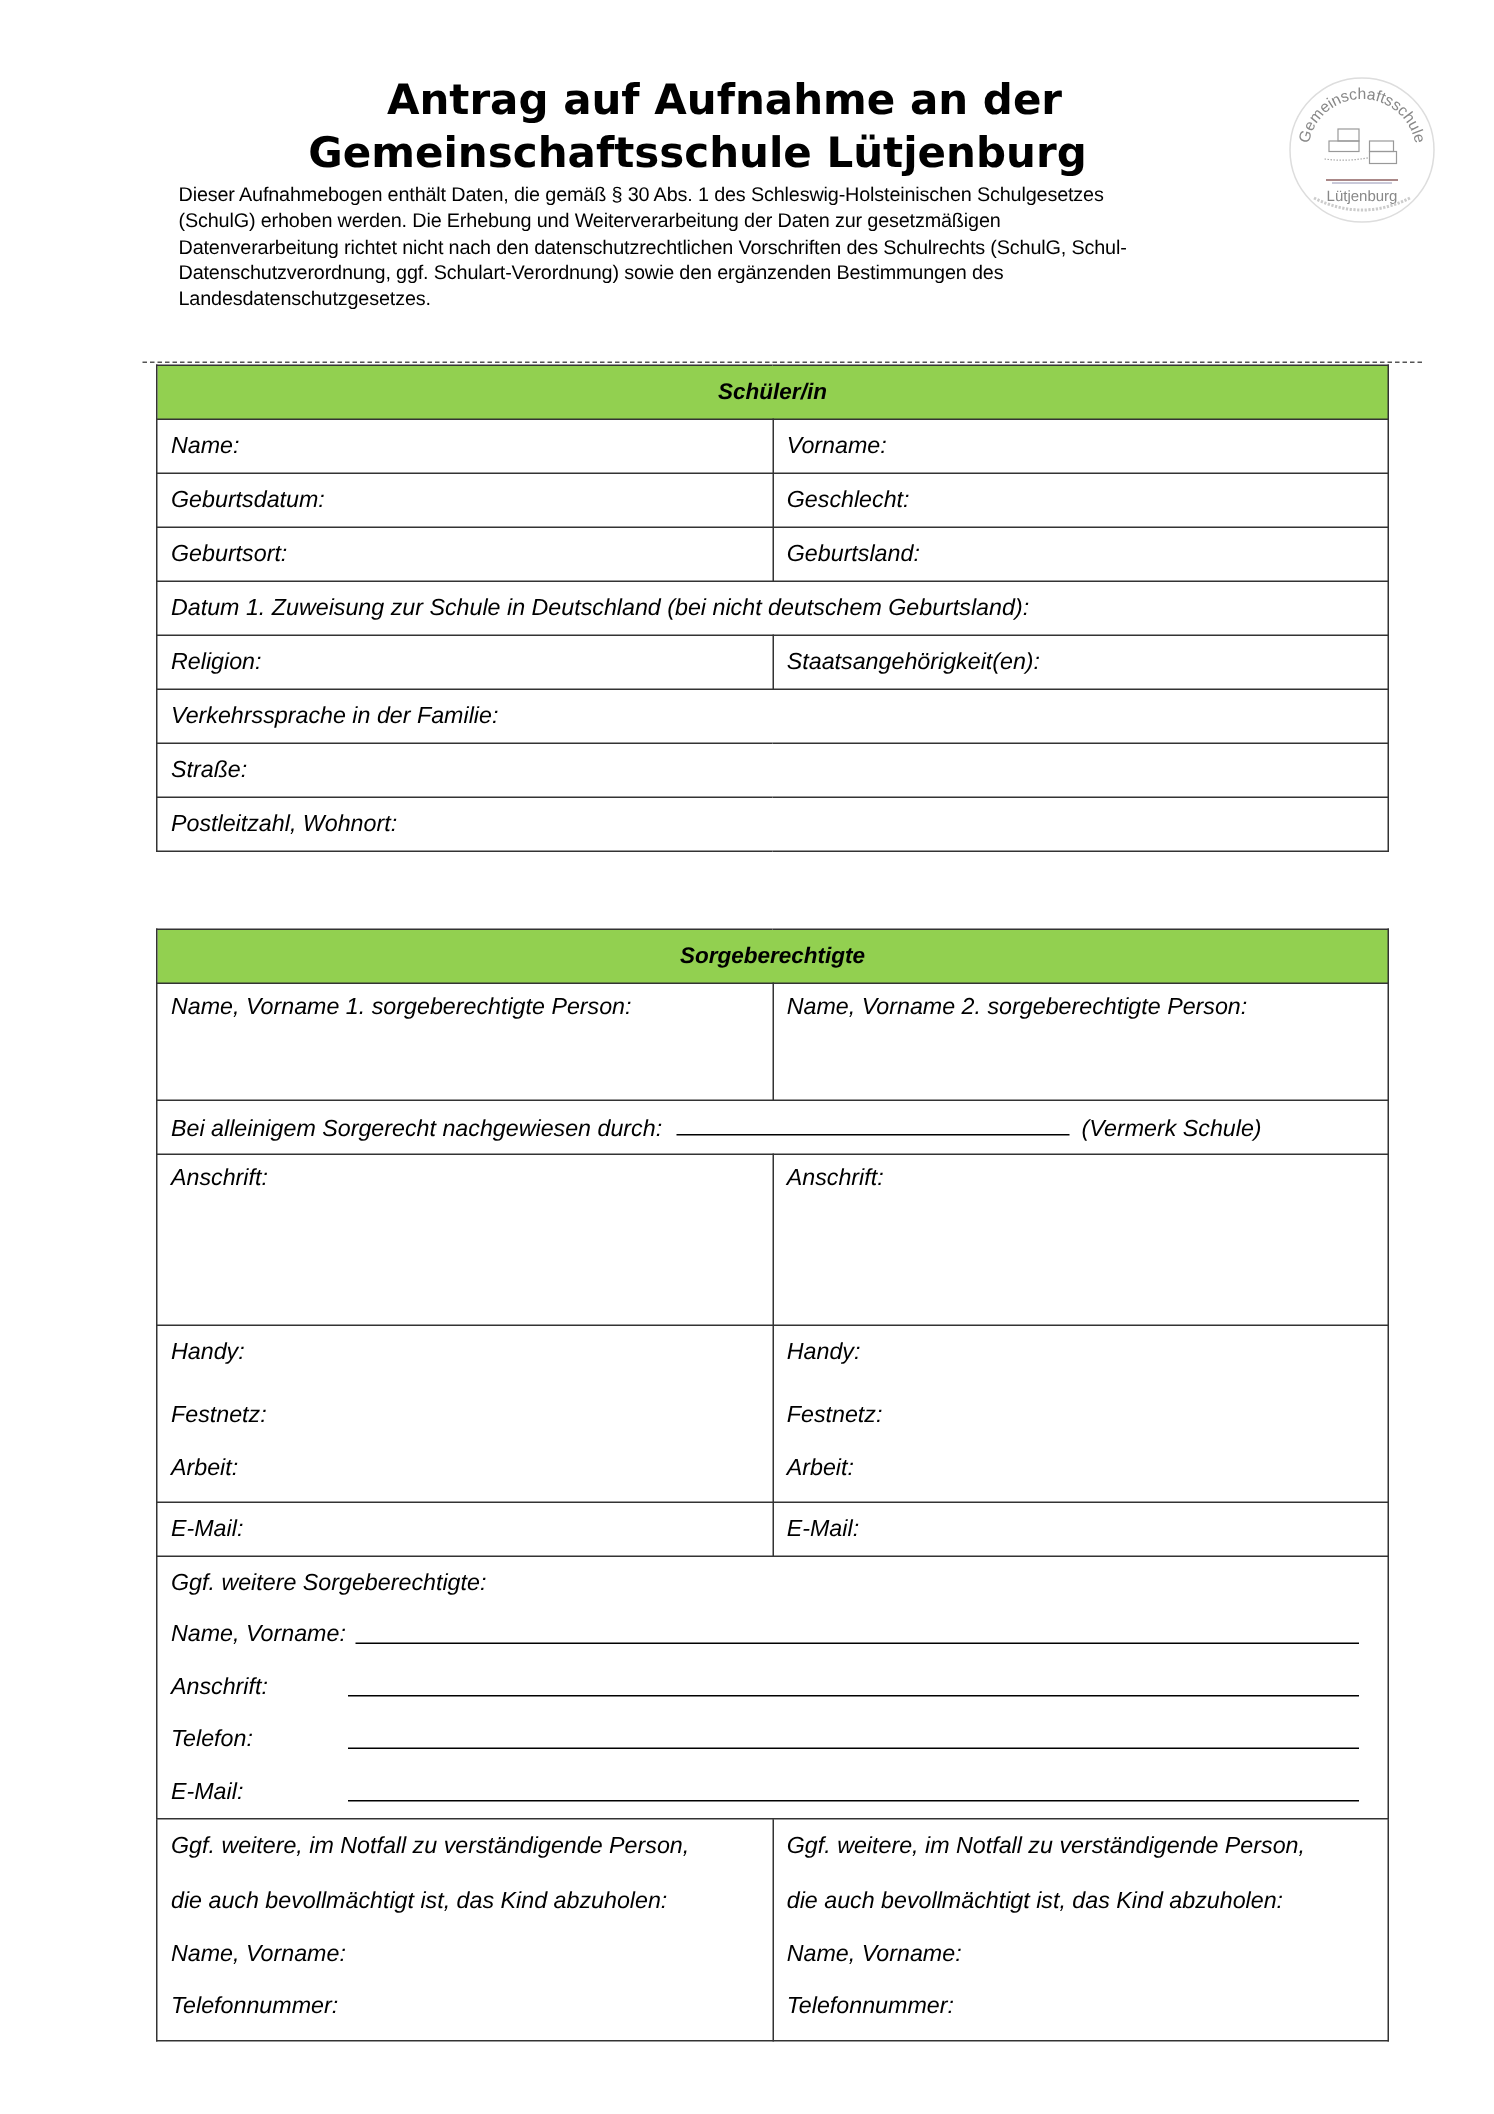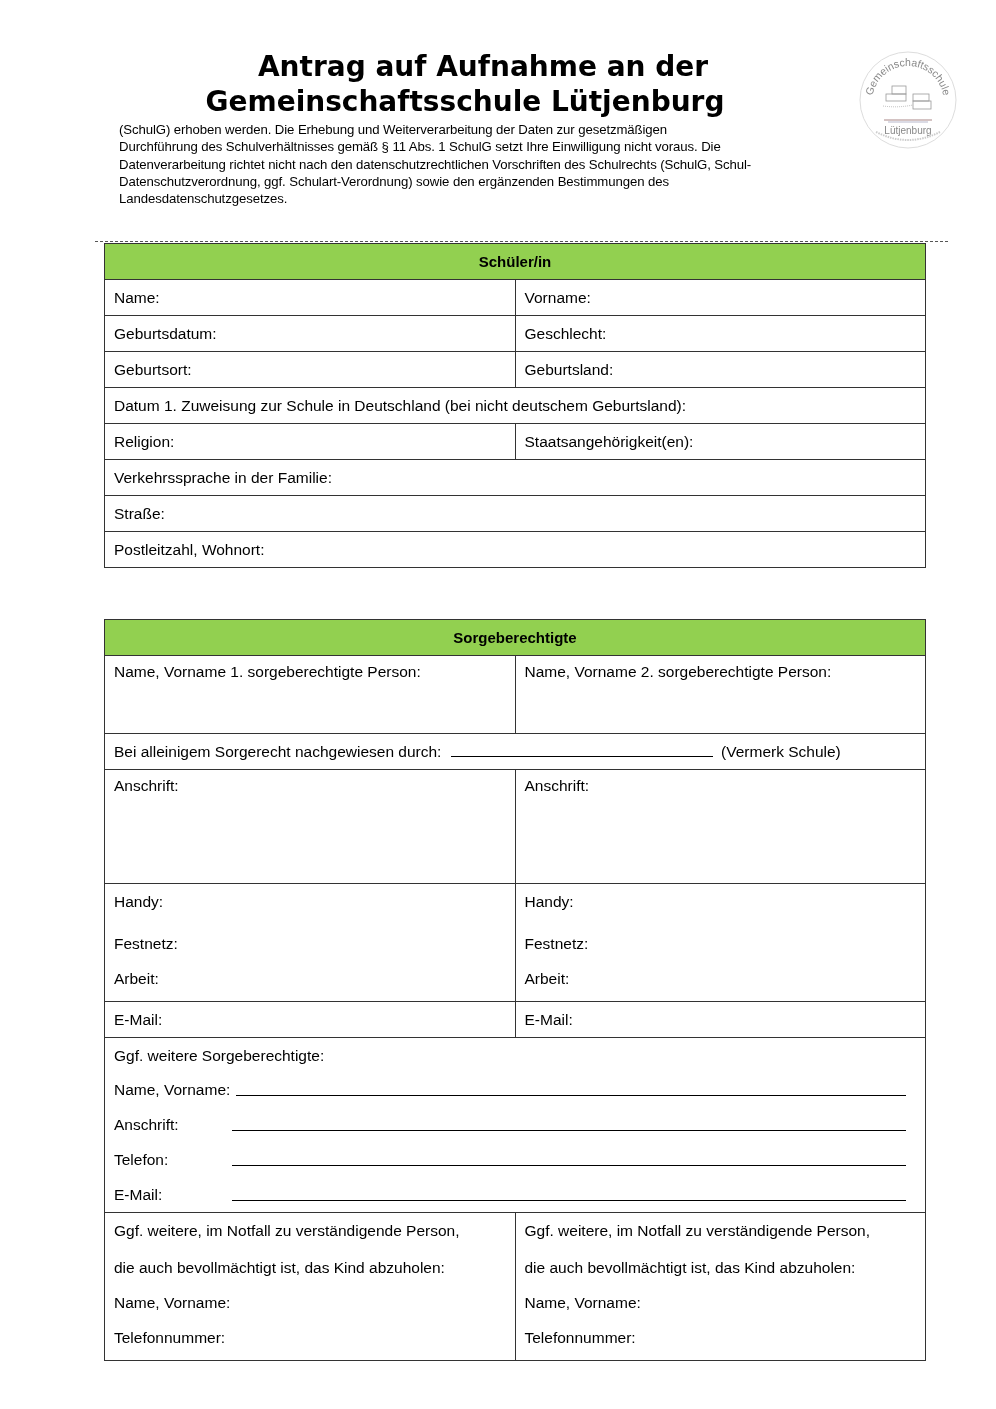--- a/index.html
+++ b/index.html
@@ -13,21 +13,21 @@
 
     .intro { position: absolute; left: 119px; top: 121px; width: 740px;
              font-size: 13.2px; line-height: 17.3px; letter-spacing: -0.1px; }
 
     .logo { position: absolute; left: 858px; top: 50px; width: 100px; height: 100px; }
 
     .dash-sep { position: absolute; left: 95px; top: 241px; width: 853px; height: 0;
                 border-top: 1px dashed #555; }
 
     table.form { position: absolute; left: 104px; width: 822px; border-collapse: collapse;
-                 table-layout: fixed; font-size: 15.5px; }
+                 table-layout: fixed; font-size: 15.5px; font-style: italic; }
     table.form td { border: 1px solid #333; padding: 0 9px; vertical-align: top; }
     table.form td.hdr { background: #92d050; text-align: center; font-weight: bold;
                         font-size: 15px; height: 35px; vertical-align: middle; }
     table.form td.cell { height: 35px; vertical-align: middle; }
     table.form td.tall { height: 70px; padding-top: 7px; }
     table.form td.addr { height: 106px; padding-top: 7px; }
     table.form td.multi { padding-top: 7px; padding-bottom: 5px; margin-left: 35px; }
     .line { line-height: 35px; height: 35px; }
     .line:first-child { line-height: 22px; height: 22px; margin-bottom: 13px; }
     .colW { width: 50%; }
@@ -41,22 +41,22 @@
     .fline .lbl.nv { width: auto; margin-right: 6px; }
     .fline .fill { flex: 1; border-bottom: 1px solid #000; margin-bottom: 11px; margin-right: 10px; }
   </style>
 </head>
 <body>
 
 <div class="title l1">Antrag auf Aufnahme an der</div>
 <div class="title l2">Gemeinschaftsschule Lütjenburg</div>
 
 <div class="intro">
+  <div>Dieser Aufnahmebogen enthält Daten, die gemäß § 30 Abs. 1 des Schleswig-Holsteinischen Schulgesetzes</div>
   <div>(SchulG) erhoben werden. Die Erhebung und Weiterverarbeitung der Daten zur gesetzmäßigen</div>
-  <div>Durchführung des Schulverhältnisses gemäß § 11 Abs. 1 SchulG setzt Ihre Einwilligung nicht voraus. Die</div>
   <div>Datenverarbeitung richtet nicht nach den datenschutzrechtlichen Vorschriften des Schulrechts (SchulG, Schul-</div>
   <div>Datenschutzverordnung, ggf. Schulart-Verordnung) sowie den ergänzenden Bestimmungen des</div>
   <div>Landesdatenschutzgesetzes.</div>
 </div>
 
 <svg class="logo" viewBox="0 0 100 100">
   <defs>
     <path id="arcTop" d="M 14 52 A 36 36 0 0 1 86 52"></path>
     <path id="arcBot" d="M 22 70 A 32 32 0 0 0 78 70"></path>
   </defs>

